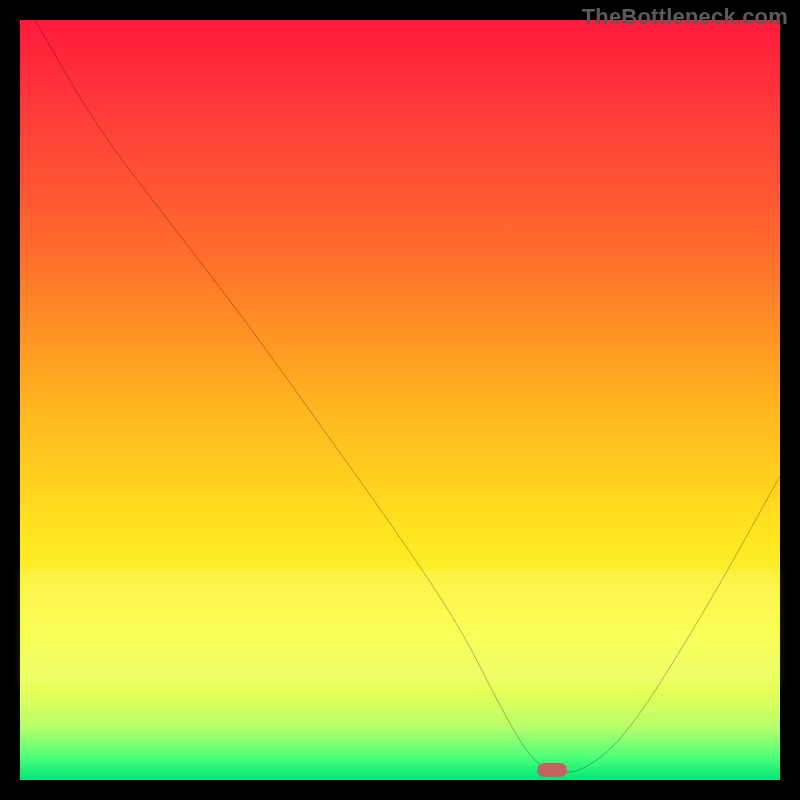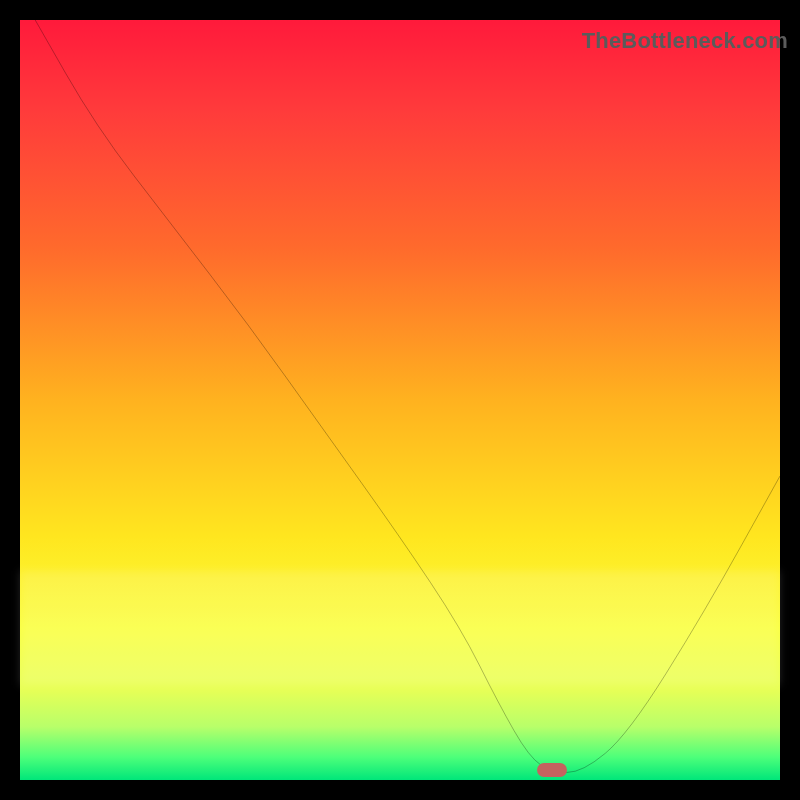--- a/index.html
+++ b/index.html
@@ -53,21 +53,20 @@
   }
   .watermark {
     position: absolute;
     top: 4px;
     right: 12px;
     color: #5b5b5b;
     font-size: 22px;
     font-weight: 600;
     letter-spacing: 0.2px;
     pointer-events: none;
-    margin-top: 24px;
   }
   svg.curve {
     position: absolute;
     left: 0;
     top: 0;
     width: 760px;
     height: 760px;
     overflow: visible;
     pointer-events: none;
   }

